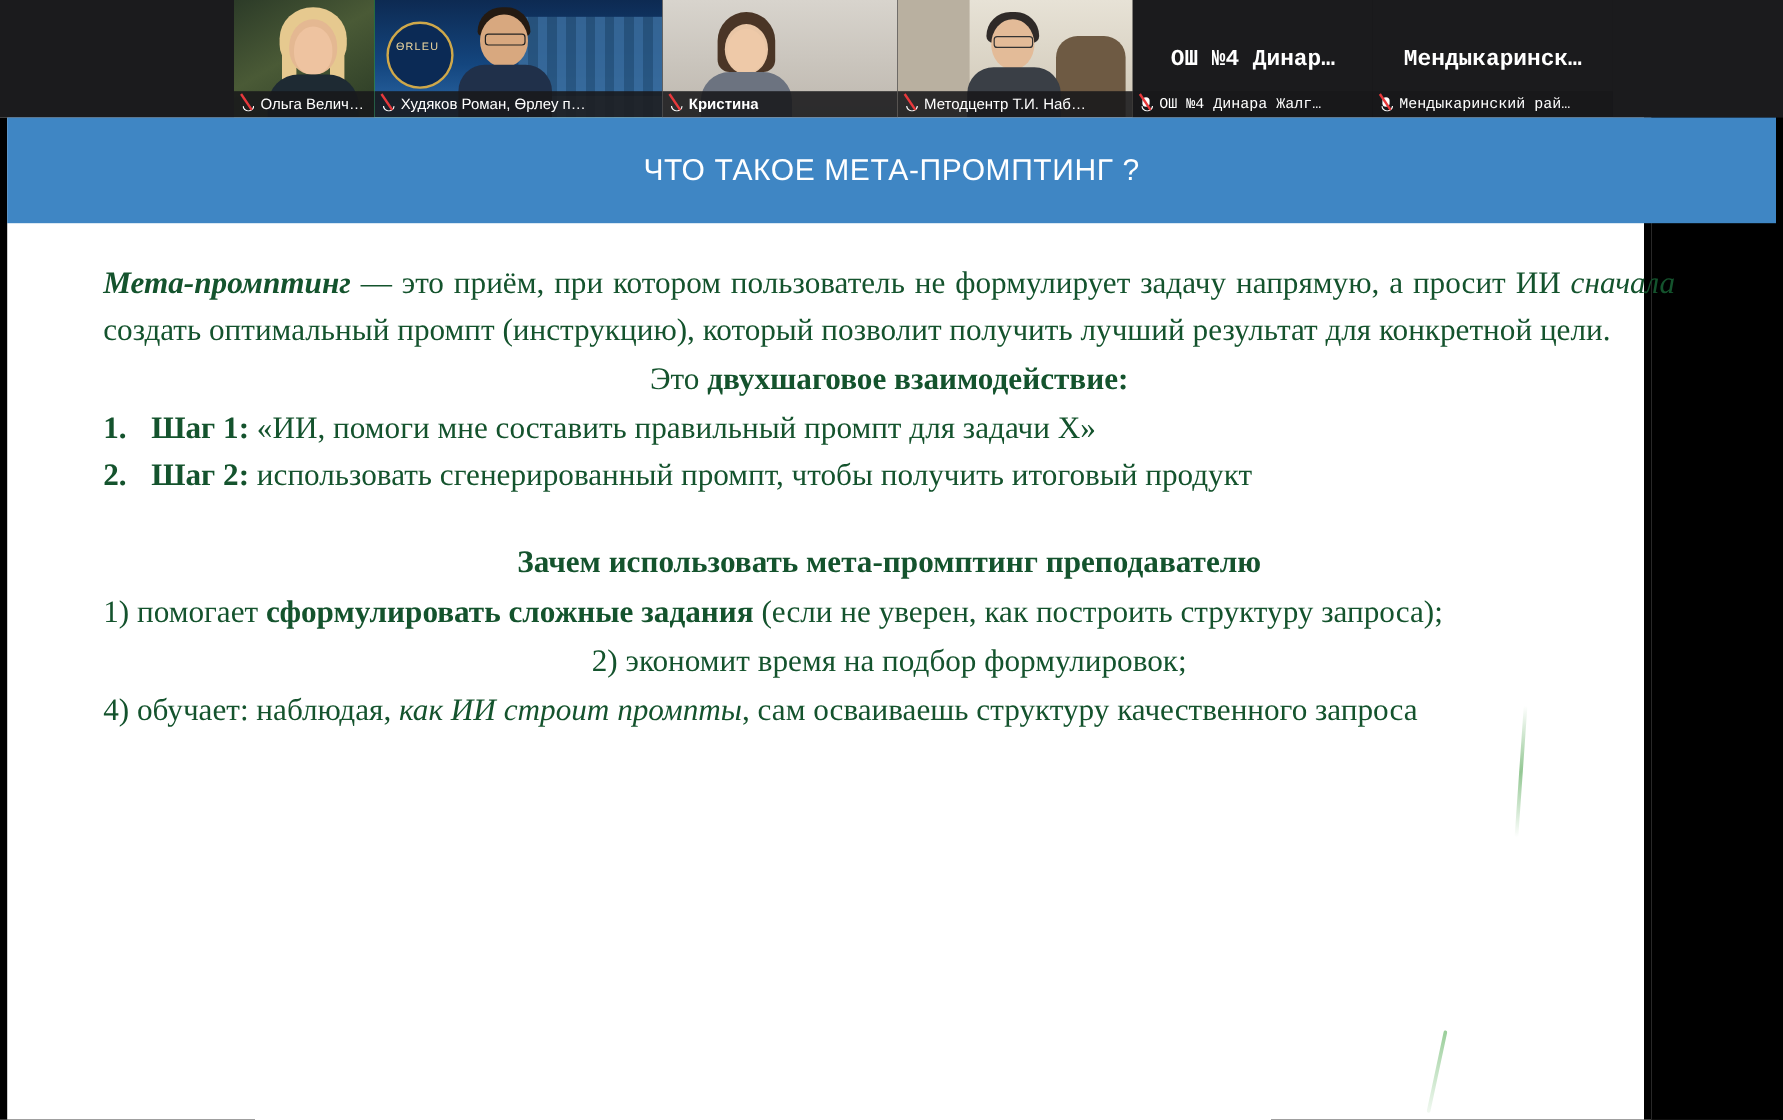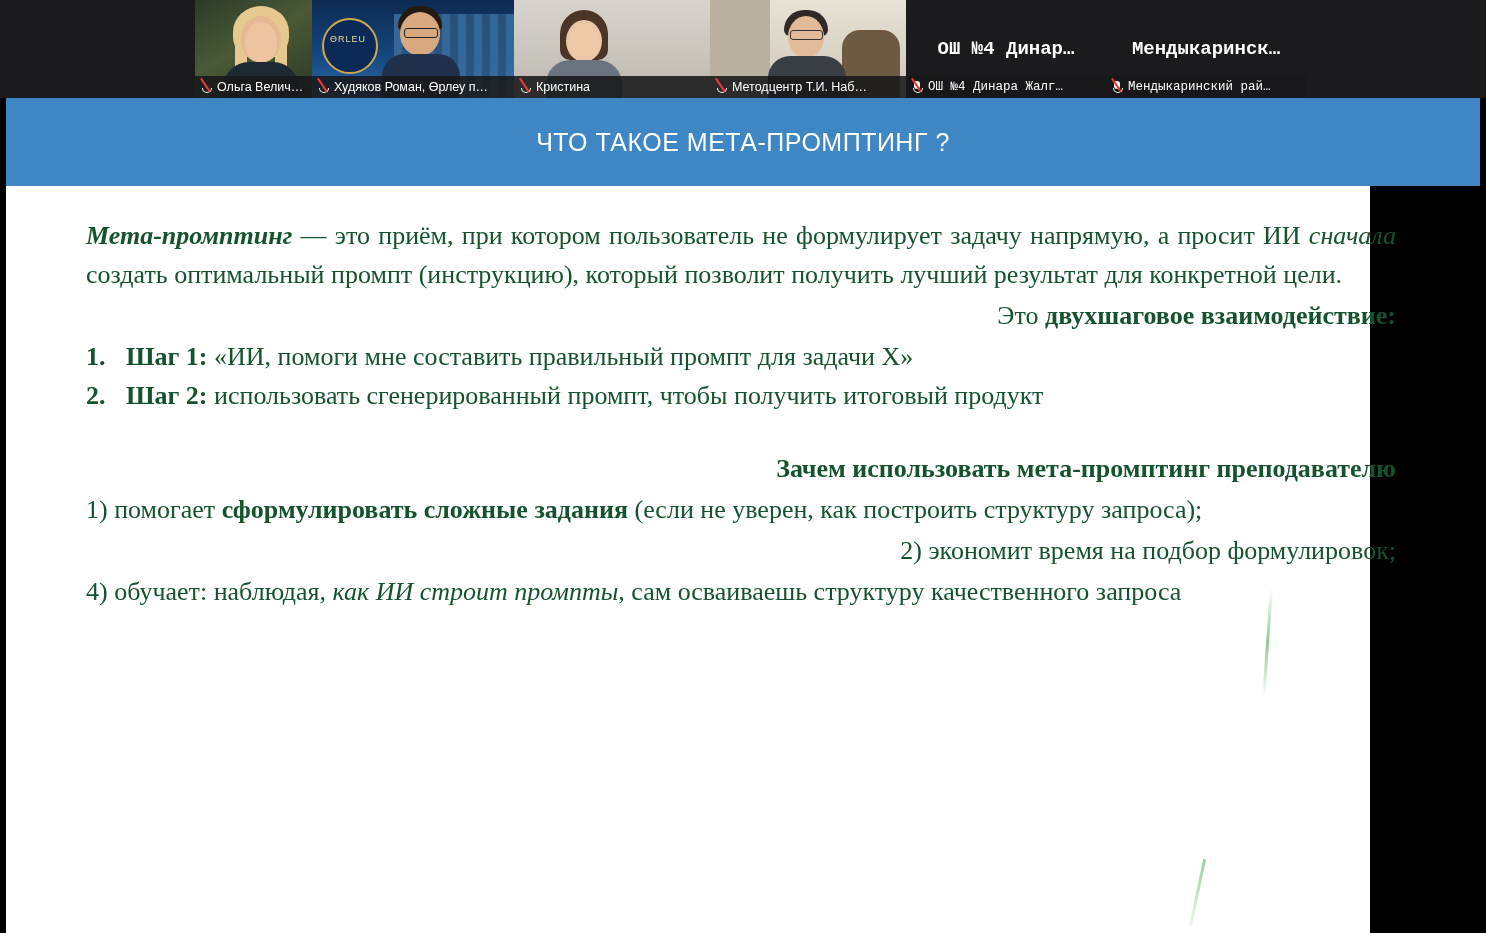--- a/index.html
+++ b/index.html
@@ -190,21 +190,21 @@
     position: absolute;
     left: 86px;
     top: 118px;
     width: 1310px;
     color: #14532d;
     font-family: Liberation Serif, serif;
     font-size: 26px;
     line-height: 1.50;
   }
   .p-just { text-align: justify; text-justify: inter-word; margin: 0 0 2px 0; }
-  .p-left { text-align: right; margin: 0 0 2px 0; }
+  .p-left { text-align: center; margin: 0 0 2px 0; }
   .b { font-weight: bold; }
   .i { font-style: italic; }
   .bi { font-weight: bold; font-style: italic; }
   .list-row {
     display: flex;
     gap: 14px;
     margin: 0;
   }
   .list-num { font-weight: bold; width: 26px; flex: 0 0 26px; }
   .gap { height: 34px; }
@@ -246,40 +246,40 @@
       </div>
       <div class="name-bar">
         <span class="mic-icon">
           <span class="stand"></span>
             <span class="slash"></span>
         </span>
         <span class="label">Ольга Величко метод…</span>
       </div>
     </div>
 
-    <div class="tile t2 active" style="width:202px;">
+    <div class="tile t2 active" style="width:240px;">
       <div class="video">
         <div class="city"></div>
         <div class="logo"></div>
           <div class="logo-in">ӨRLEU</div>
         <div class="hair"></div>
           <div class="head"></div>
           <div class="glasses"></div>
           <div class="body"></div>
       </div>
       <div class="name-bar">
         <span class="mic-icon">
           <span class="stand"></span>
             <span class="slash"></span>
         </span>
         <span class="label">Худяков Роман, Өрлеу п…</span>
       </div>
     </div>
 
-    <div class="tile t3" style="width:196px;">
+    <div class="tile t3" style="width:196px;font-weight:bold;">
       <div class="video">
         <div class="hair"></div>
           <div class="head"></div>
           <div class="face"></div>
           <div class="body"></div>
       </div>
       <div class="name-bar">
         <span class="mic-icon">
           <span class="stand"></span>
             <span class="slash"></span>

